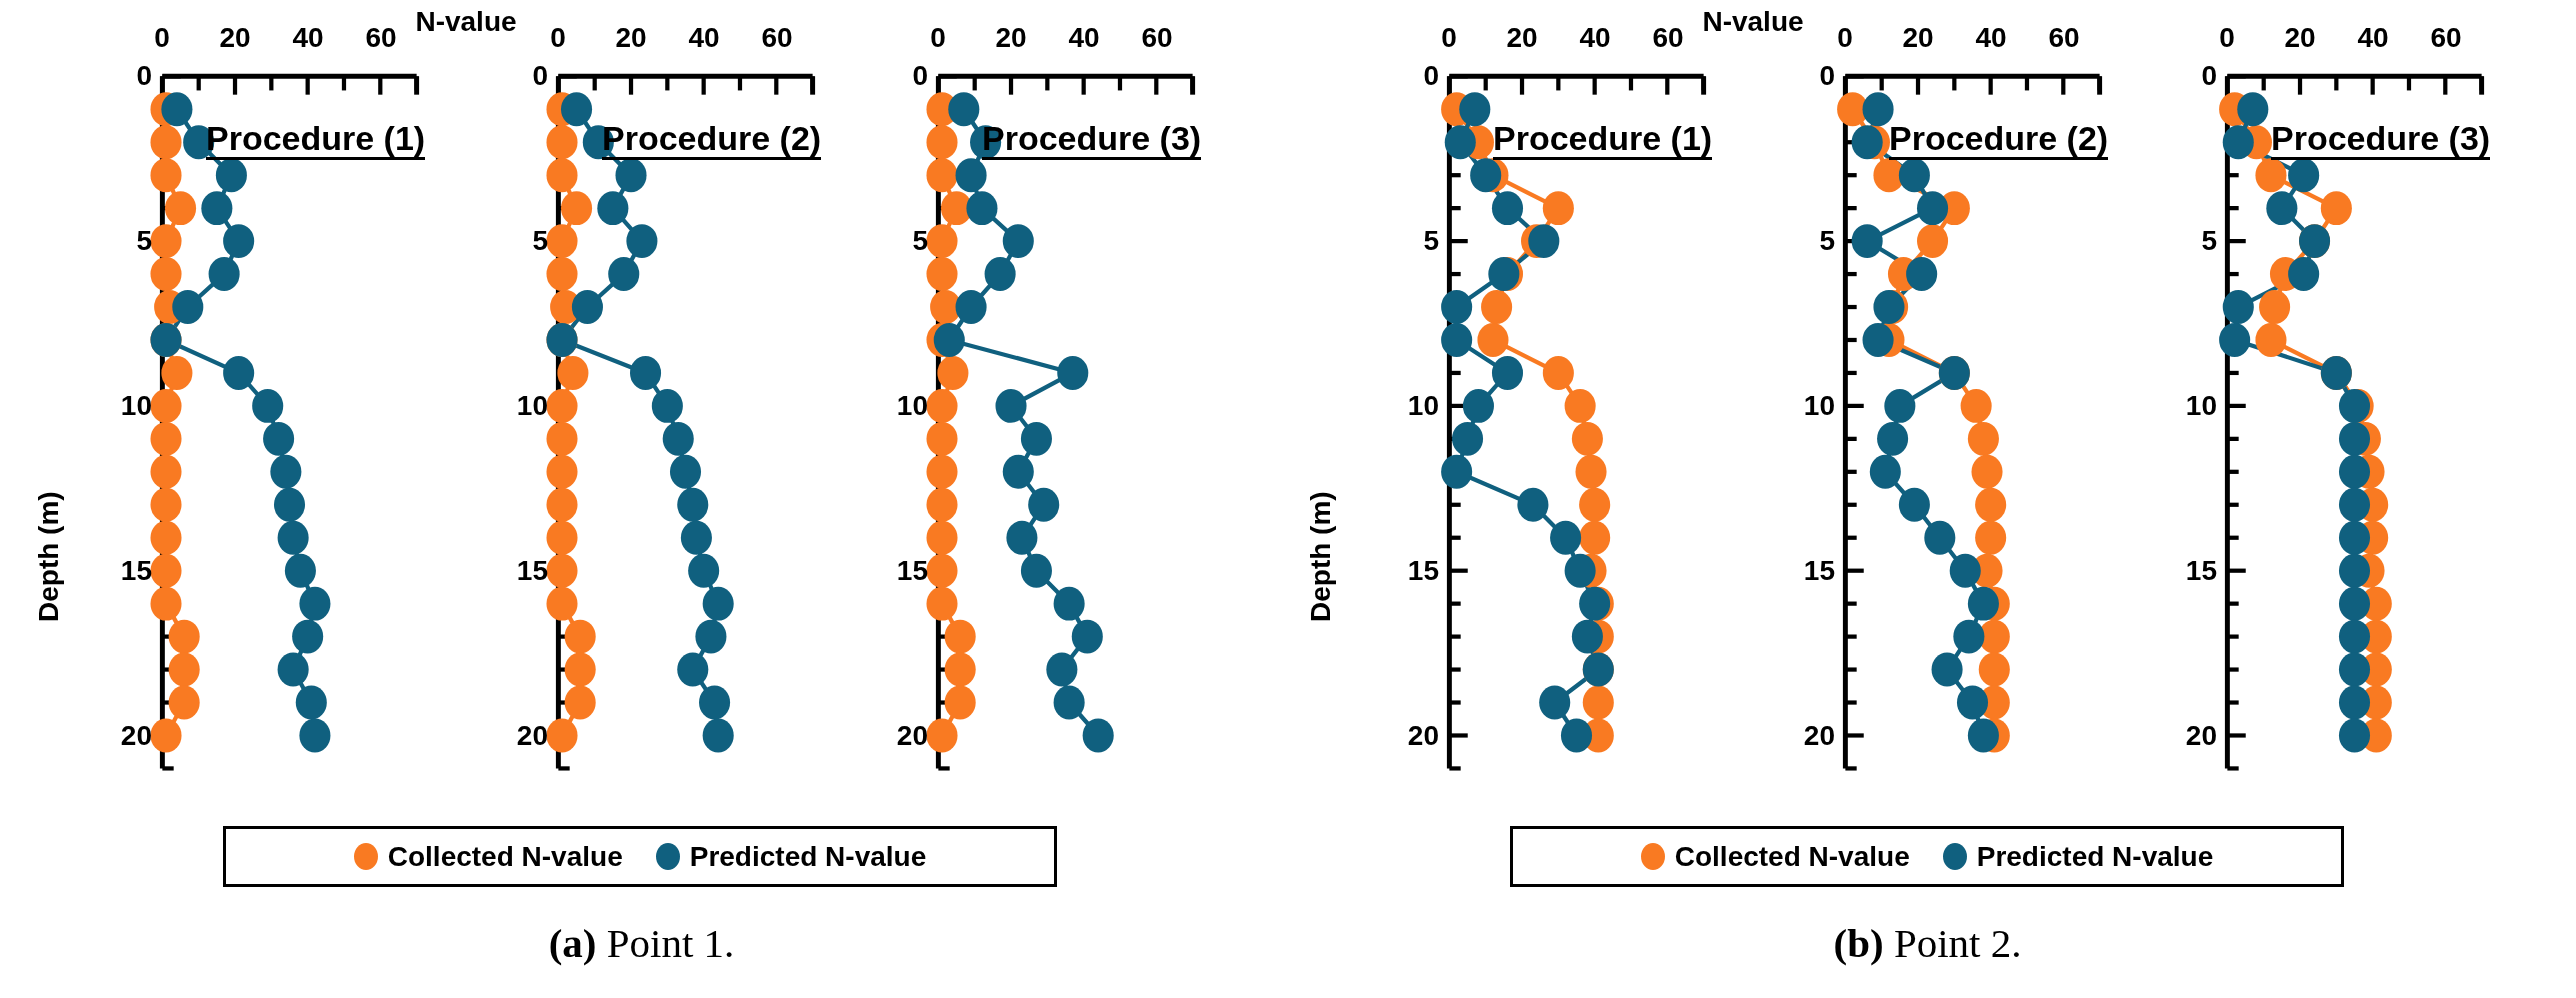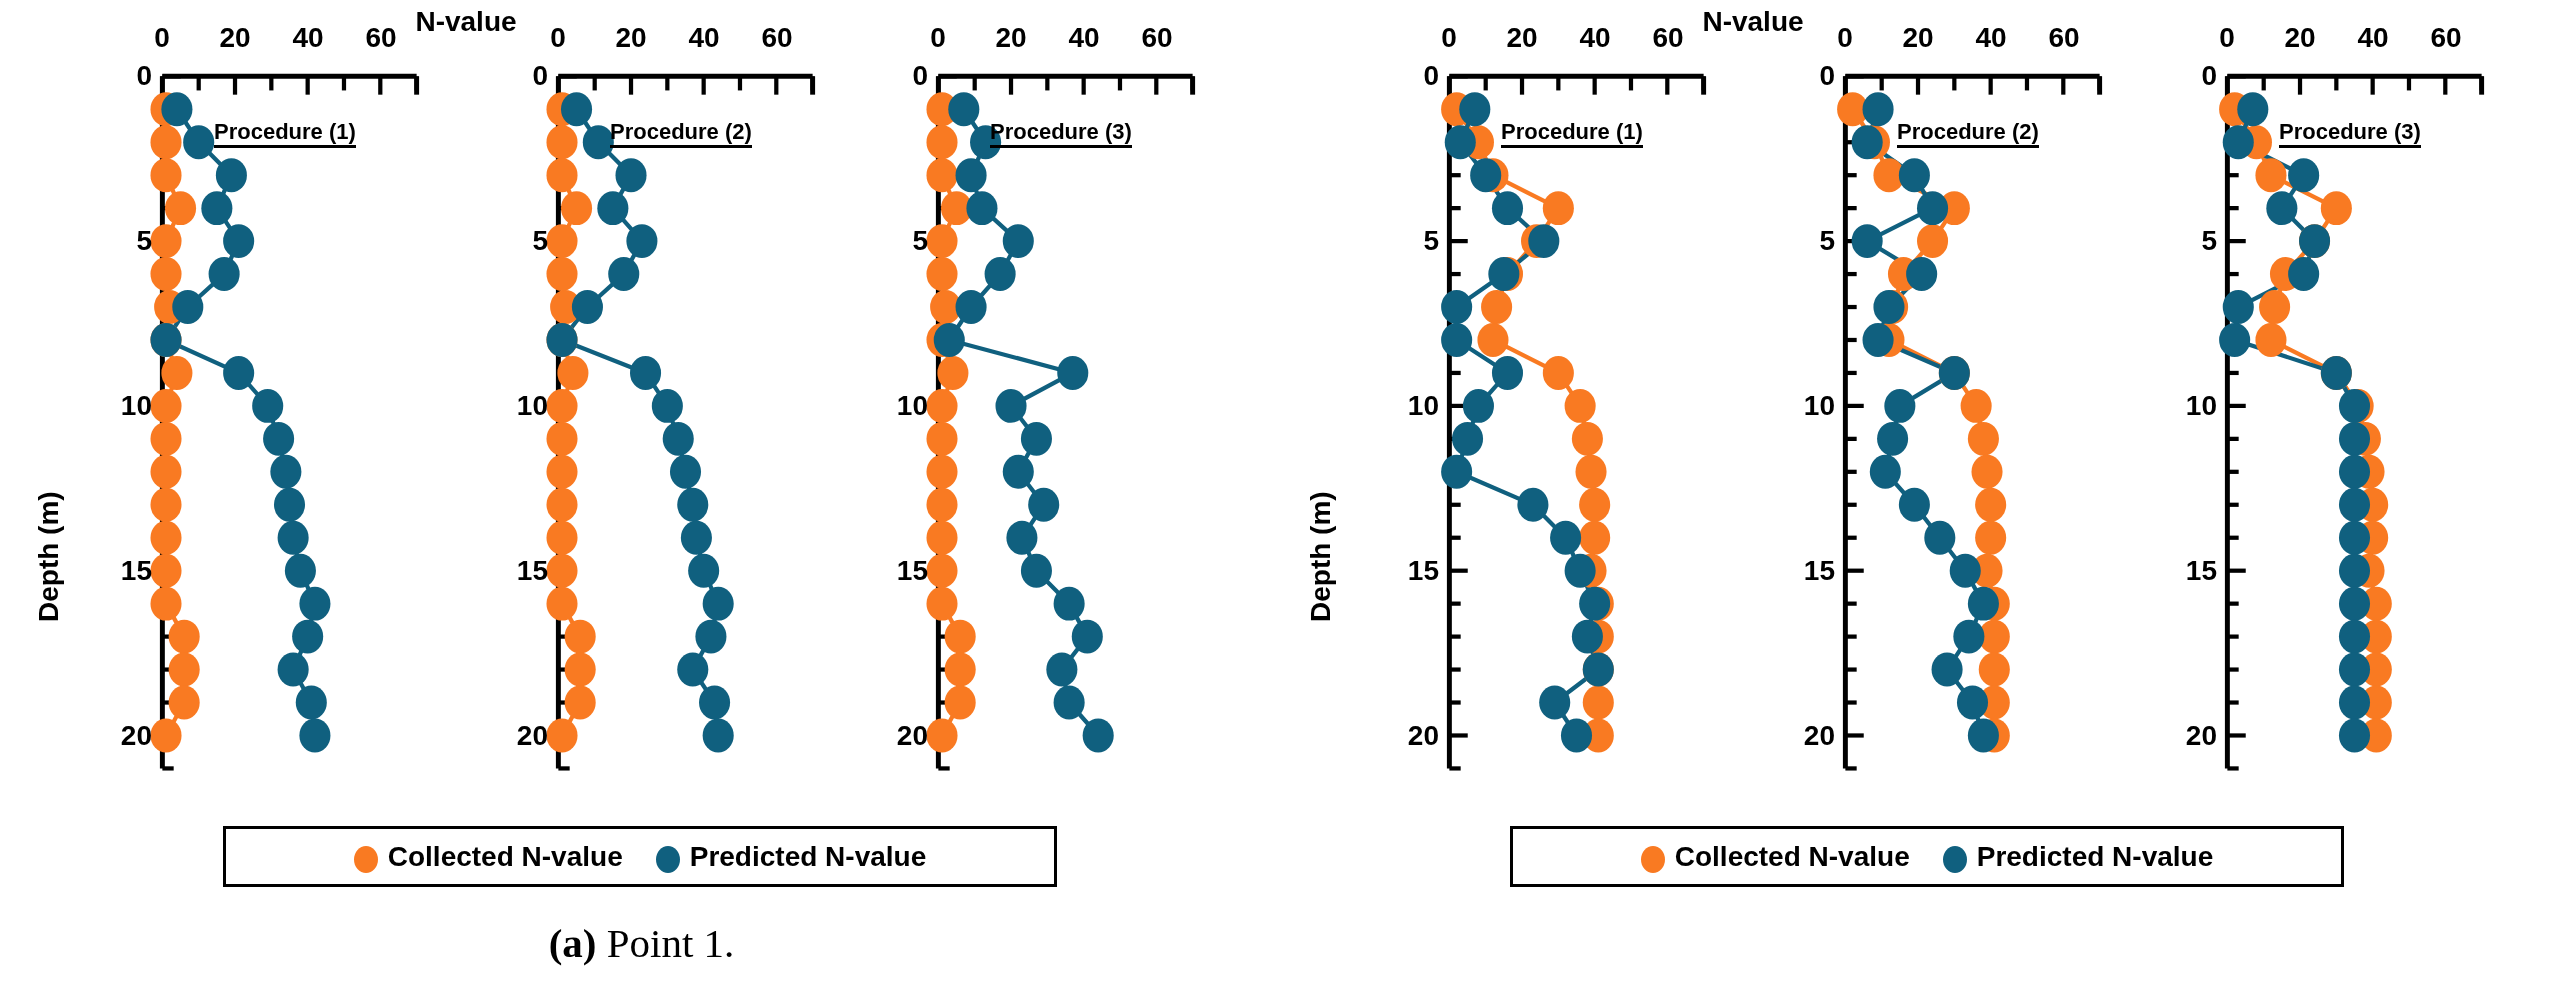--- a/index.html
+++ b/index.html
@@ -19,44 +19,43 @@
     position:absolute;font-weight:bold;font-size:28px;color:#000;
     transform:rotate(-90deg);transform-origin:left top;white-space:nowrap;
   }
 
   .panel{position:absolute;top:62px;width:339px;height:749px;}
 
   .plot{position:absolute;left:0;top:0;width:339px;height:749px;}
   .plot svg{display:block;}
 
   .proc-label{
-    position:absolute;font-weight:bold;font-size:22px;color:#000;
+    position:absolute;font-weight:bold;font-size:34px;color:#000;
     white-space:nowrap;border-bottom:3.5px solid #000;padding-bottom:2.1px;
     line-height:1.0;
-    margin-left:8px;
   }
 
   .xticklabels{position:absolute;top:-40px;left:0;width:339px;height:34px;}
   .xticklabels span{
     position:absolute;font-weight:bold;font-size:28px;color:#000;
     transform:translateX(-50%);white-space:nowrap;
   }
 
   .yticklabels{position:absolute;left:0;top:0;}
   .yticklabels span{
     position:absolute;font-weight:bold;font-size:28px;color:#000;
     transform:translate(-100%,-50%);white-space:nowrap;padding-right:10px;
   }
 
   .legend{
     position:absolute;border:3.5px solid #000;background:#fff;
     display:flex;align-items:center;justify-content:center;gap:33px;
     height:61px;box-sizing:border-box;
   }
-  .legend .entry{display:flex;align-items:flex-end;gap:10px;}
+  .legend .entry{display:flex;align-items:center;gap:10px;}
   .legend .dot{width:24px;height:27px;border-radius:50%;}
   .legend .txt{font-weight:bold;font-size:28px;color:#000;white-space:nowrap;}
 
   .caption{
     position:absolute;font-family:"Liberation Serif",serif;font-size:41px;color:#000;
     text-align:center;white-space:nowrap;
   }
   .caption b{font-weight:bold;}
 </style>
 </head>
@@ -665,16 +664,20 @@
       <div class="entry">
         <span class="dot" style="background: rgb(249, 122, 34);"></span>
         <span class="txt">Collected N-value</span>
       </div>
       <div class="entry">
         <span class="dot" style="background: rgb(16, 96, 127);"></span>
         <span class="txt">Predicted N-value</span>
       </div>
     </div>
 
+    <div class="caption" style="left:400px;top:919px;width:495px;">
+      <b>(b)</b>
+      <span>Point 2.</span>
+    </div>
   </div>
 
 </div>
 
 
 </body></html>

